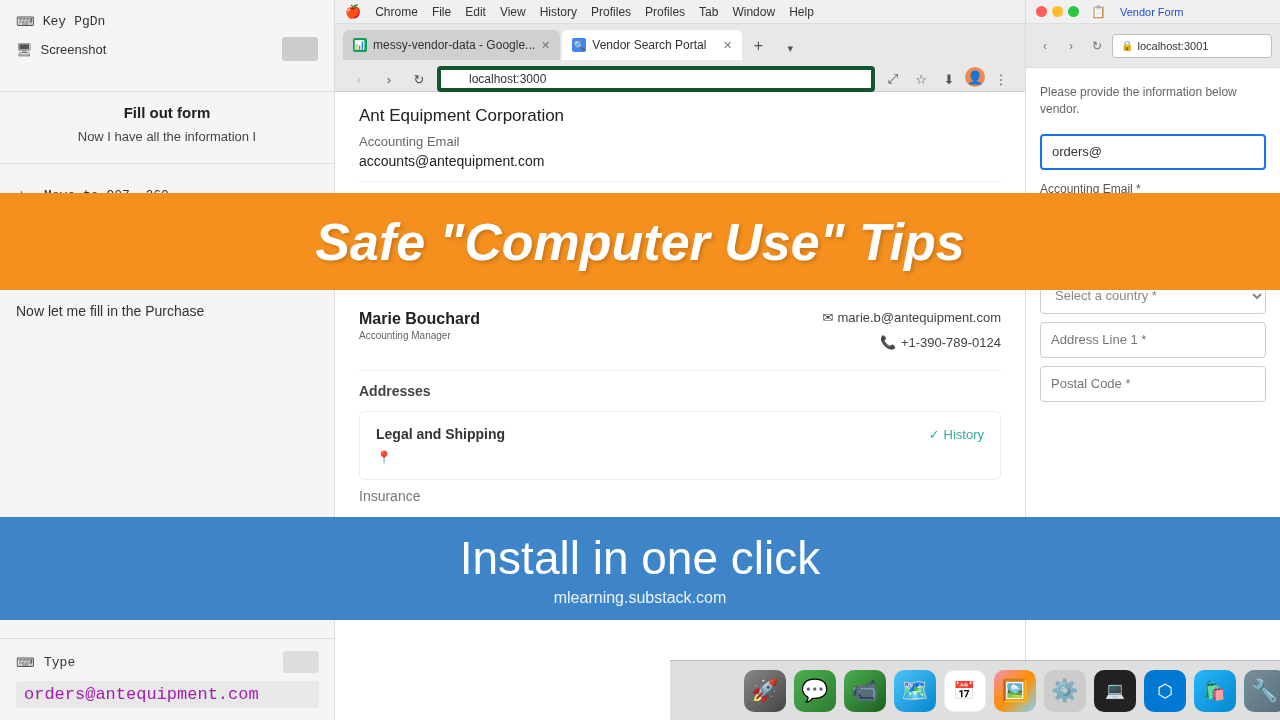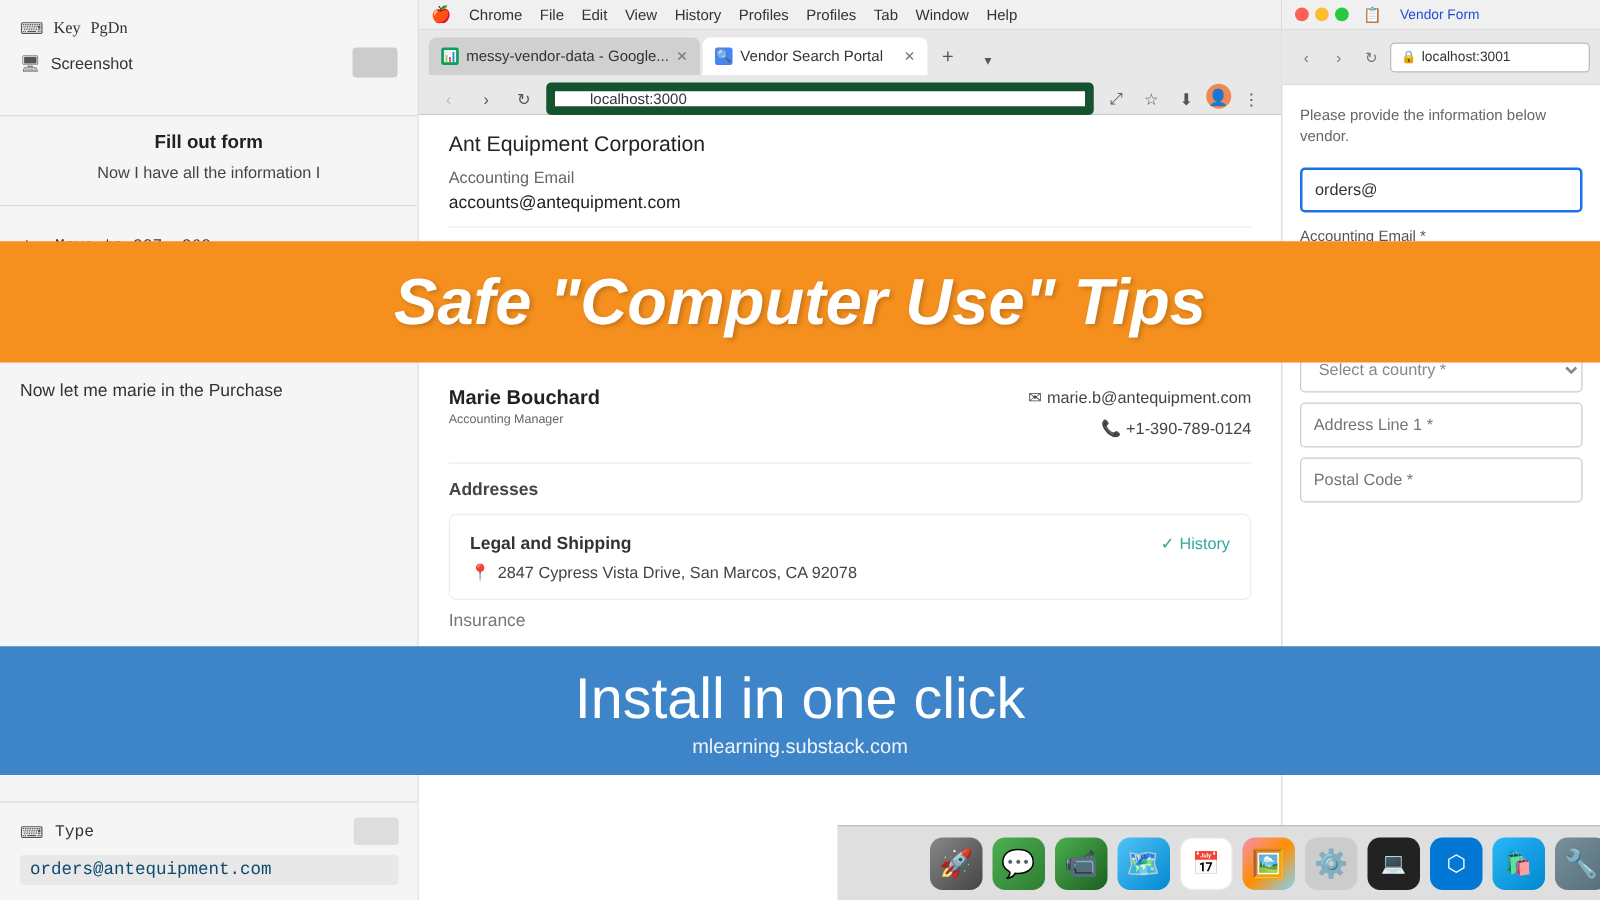--- a/index.html
+++ b/index.html
@@ -36,21 +36,21 @@
     }
 
     .key-icon {
       font-size: 13px;
       color: #555;
     }
 
     .key-text {
       font-size: 13px;
       color: #333;
-      font-family: Liberation Serif, serif;
+      font-family: Liberation Mono, monospace;
     }
 
     .screenshot-row {
       display: flex;
       align-items: center;
       gap: 8px;
       margin-bottom: 16px;
     }
 
     .screenshot-icon {
@@ -152,22 +152,22 @@
       margin-bottom: 8px;
     }
 
     .bottom-action-text {
       font-size: 13px;
       color: #333;
       font-family: 'Courier New', monospace;
     }
 
     .bottom-type-value {
-      font-size: 14px;
-      color: #0c4a6e;
+      font-size: 17px;
+      color: #a21caf;
       font-family: 'Courier New', monospace;
       padding: 4px 8px;
       background: #e8e8e8;
       border-radius: 3px;
       margin-top: 4px;
     }
 
     
     .middle-panel {
       position: absolute;
@@ -285,21 +285,21 @@
       font-size: 13px;
       color: #555;
     }
 
     .nav-btn.disabled { color: #bbb; }
 
     .address-input {
       flex: 1;
       height: 26px;
       background: #fff;
-      border: 7px solid #14532d;
+      border: 4px solid #14532d;
       border-radius: 4px;
       padding: 0 10px 0 28px;
       font-size: 12px;
       color: #333;
       position: relative;
     }
 
     .address-bar-container {
       flex: 1;
       position: relative;
@@ -717,21 +717,21 @@
     <div class="action-row">
       <span class="action-icon">⌨</span>
       <span class="action-text">Type  Ant Equipment Co</span>
       <div class="action-kbd"></div>
     </div>
   </div>
 
   <div class="divider-line"></div>
 
   <div class="now-let-section">
-    <div class="now-let-text">Now let me marie in the Purchase</div>
+    <div class="now-let-text">Now let me fill in the Purchase</div>
   </div>
 
   <div class="left-bottom">
     <div class="bottom-action-row">
       <span class="action-icon">⌨</span>
       <span class="bottom-action-text">Type</span>
       <div class="action-kbd"></div>
     </div>
     <div class="bottom-type-value">orders@antequipment.com</div>
   </div>
@@ -818,21 +818,20 @@
       <div class="address-card">
         <div class="address-card-header">
           <span class="address-card-title">Legal and Shipping</span>
           <div class="verified-badge">
             <span>✓</span>
             <span>History</span>
           </div>
         </div>
         <div class="address-line">
           <span>📍</span>
-          <span>2847 Cypress Vista Drive, San Marcos, CA 92078</span>
         </div>
       </div>
     </div>
 
     <div class="insurance-row">Insurance</div>
   </div>
 
   <div class="dock">
     <div class="dock-icon dock-launchpad">🚀</div>
     <div class="dock-icon dock-messages">💬</div>

